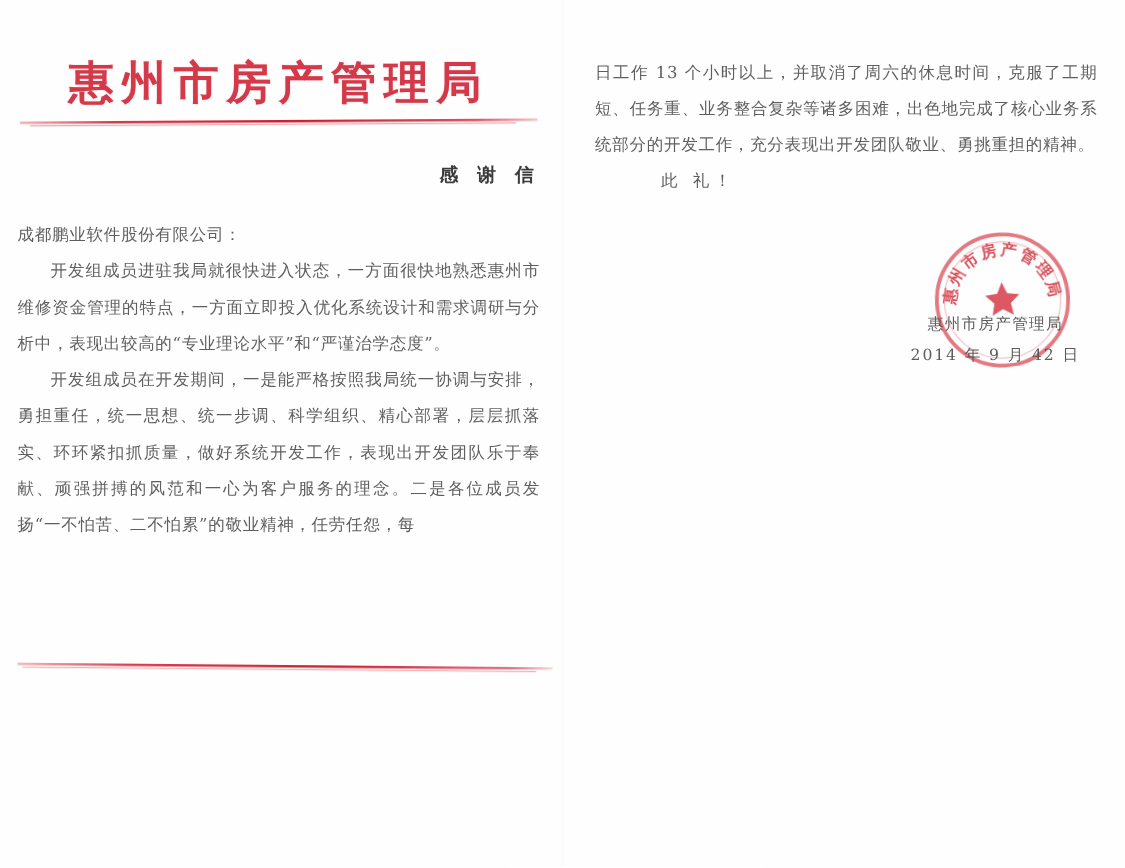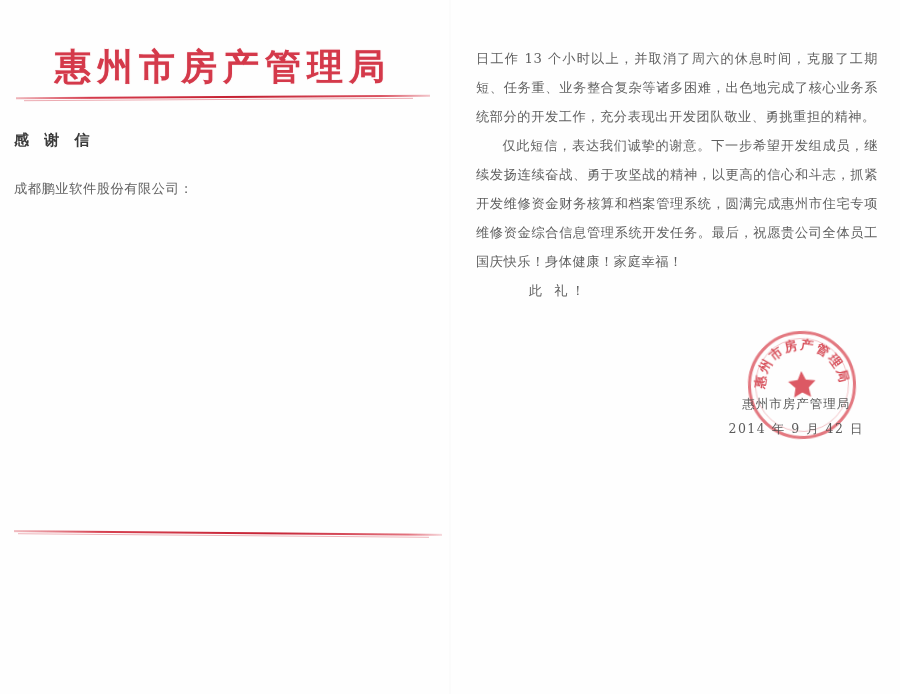--- a/index.html
+++ b/index.html
@@ -75,21 +75,21 @@
     position: absolute;
     left: 2%; right: 4%; top: 5.5px;
     height: 1px;
     background: rgba(214,70,86,.45);
     transform: rotate(-0.35deg);
     filter: blur(.5px);
   }
 
   
   .doc-title {
-    text-align: left;
+    text-align: right;
     font-family: "DejaVu Serif", serif;
     font-weight: bold;
     font-size: 15px;
     letter-spacing: 5px;
     color: #3a3a3a;
     margin: 28px 0 22px 0;
     filter: blur(.2px);
   }
 
   
@@ -236,32 +236,33 @@
 
     <div class="letterhead">
       <div class="letterhead-title">惠州市房产管理局</div>
       <div class="letterhead-rule"></div>
     </div>
 
     <div class="doc-title">感 谢 信</div>
 
     <div class="body-text">
       <p class="p salutation">成都鹏业软件股份有限公司：</p>
+      <p class="p">开发组成员进驻我局就很快进入状态，一方面很快地熟悉惠州市维修资金管理的特点，一方面立即投入优化系统设计和需求调研与分析中，表现出较高的“专业理论水平”和“严谨治学态度”。</p>
+      <p class="p">开发组成员在开发期间，一是能严格按照我局统一协调与安排，勇担重任，统一思想、统一步调、科学组织、精心部署，层层抓落实、环环紧扣抓质量，做好系统开发工作，表现出开发团队乐于奉献、顽强拼搏的风范和一心为客户服务的理念。二是各位成员发扬“一不怕苦、二不怕累”的敬业精神，任劳任怨，每</p>
     </div>
 
     <div class="footer-rule"></div>
   </div>
 
   <div class="gutter"></div>
 
   <div class="sheet sheet-right">
 
     <div class="body-text">
       <p class="p continued">日工作 13 个小时以上，并取消了周六的休息时间，克服了工期短、任务重、业务整合复杂等诸多困难，出色地完成了核心业务系统部分的开发工作，充分表现出开发团队敬业、勇挑重担的精神。</p>
-      <p class="p">仅此短信，表达我们诚挚的谢意。下一步希望开发组成员，继续发扬连续奋战、勇于攻坚战的精神，以更高的信心和斗志，抓紧开发维修资金财务核算和档案管理系统，圆满完成惠州市住宅专项维修资金综合信息管理系统开发任务。最后，祝愿贵公司全体员工国庆快乐！身体健康！家庭幸福！</p>
       <p class="p closing-2">此 礼！</p>
     </div>
 
     <div class="sign-block">
 
       <div class="seal">
         <div class="seal-inner-ring"></div>
         <div class="seal-arc-text">
           <svg viewBox="0 0 108 108" aria-hidden="true">
             <defs>

